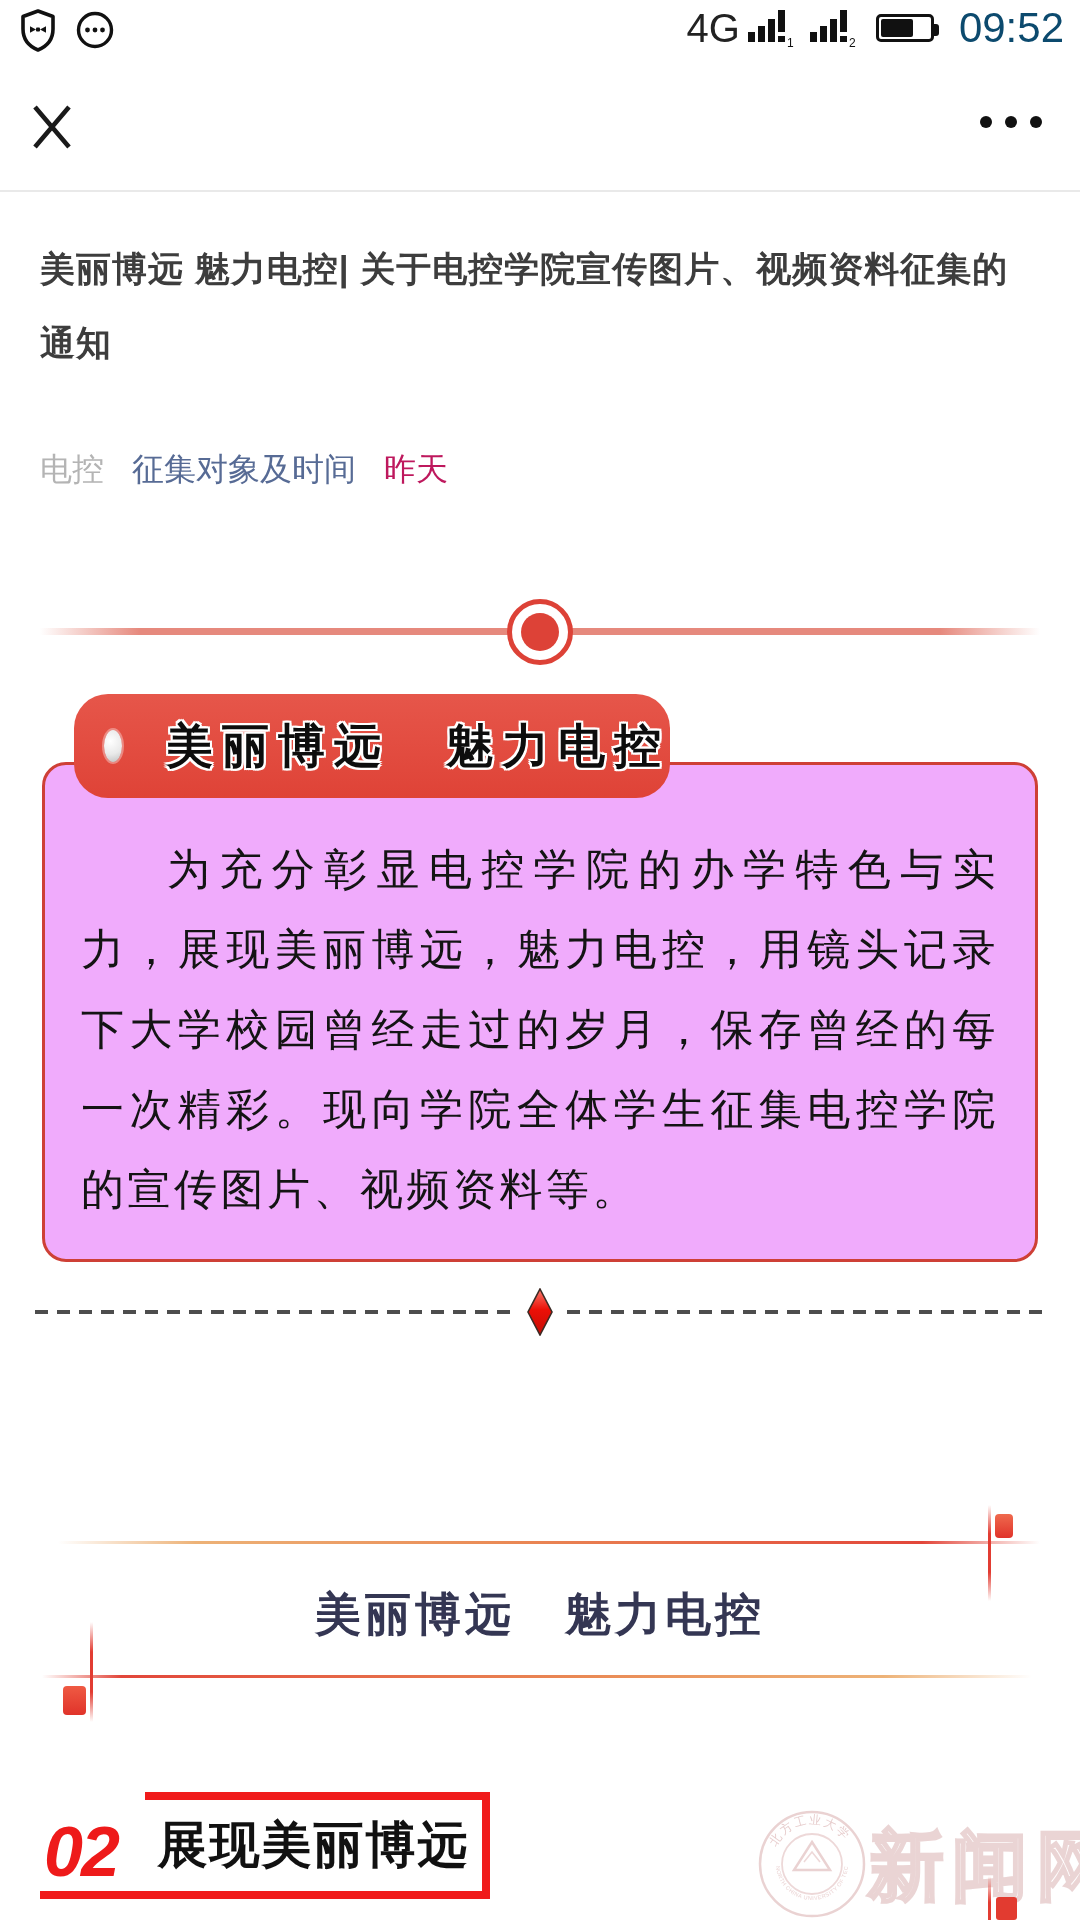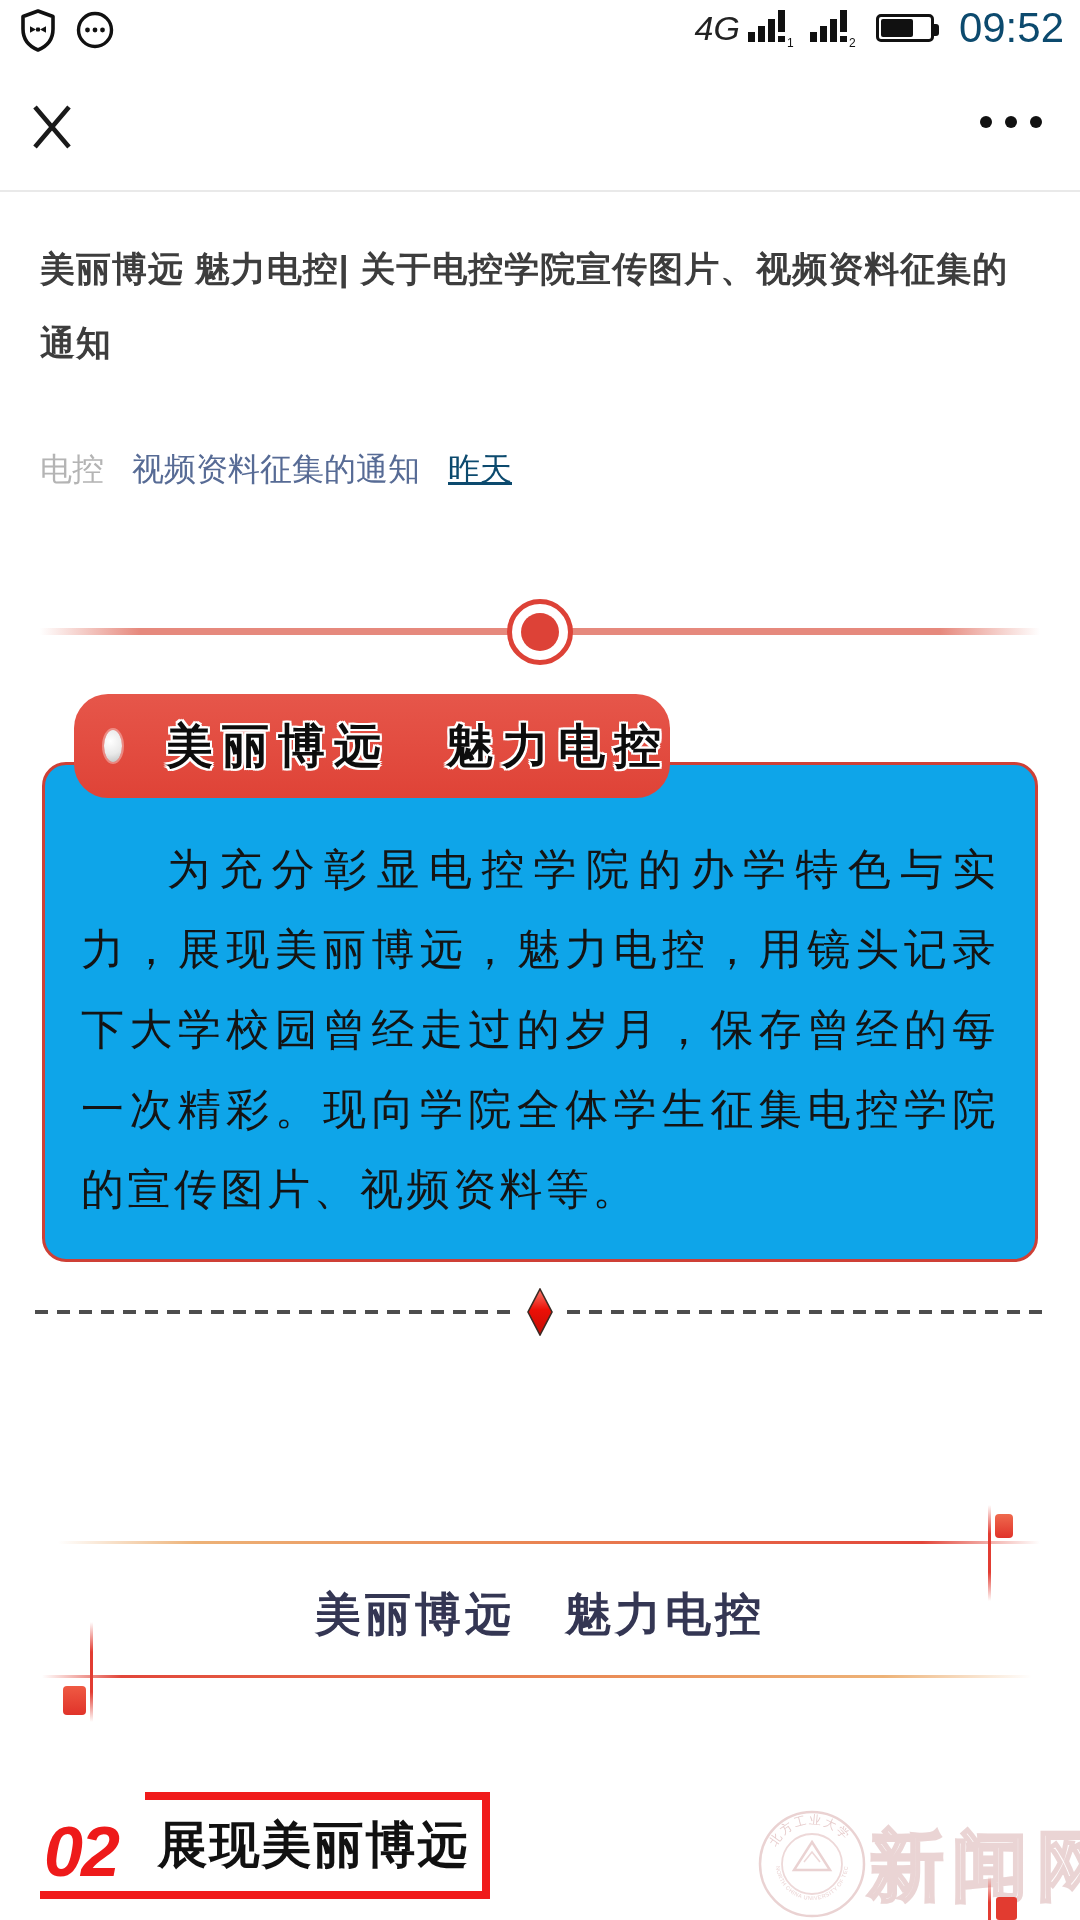--- a/index.html
+++ b/index.html
@@ -7,21 +7,21 @@
   body { font-family:"Liberation Sans", sans-serif; }
   .screen{
     position:relative; width:1080px; height:1920px; background:#fff;
     margin:0 auto; overflow:hidden; color:#111;
   }
 
   
   .status-bar{ position:absolute; top:0; left:0; width:1080px; height:58px; }
   .sb-left{ position:absolute; left:18px; top:8px; display:flex; align-items:center; gap:16px; }
   .sb-right{ position:absolute; right:16px; top:4px; display:flex; align-items:center; gap:10px; }
-  .net-label{ font-size:34px; color:#222; letter-spacing:0; margin-right:-4px;font-style:italic; }
+  .net-label{ font-size:40px; color:#222; letter-spacing:0; margin-right:-4px; }
   .sig{ display:flex; align-items:flex-end; height:40px; }
   .battery{ position:relative; width:58px; height:28px; border:3px solid #111; border-radius:5px; margin-left:6px; }
   .battery .level{ position:absolute; left:2px; top:2px; bottom:2px; width:62%; background:#111; border-radius:2px; }
   .battery .tip{ position:absolute; right:-8px; top:7px; width:5px; height:12px; background:#111; border-radius:0 3px 3px 0; }
   .clock{ font-size:42px; color:#0c4a6e; margin-left:15px; }
 
   
   .nav-bar{ position:absolute; top:58px; left:0; width:1080px; height:132px; background:#fff; }
   .nav-divider{ position:absolute; top:190px; left:0; width:1080px; height:2px; background:#e9e9e9; }
   .close-btn{ position:absolute; left:28px; top:44px; width:48px; height:48px; cursor:pointer; }
@@ -29,37 +29,37 @@
   .more-btn i{ width:12px; height:12px; border-radius:50%; background:#111; }
 
   
   .article-title{
     position:absolute; left:40px; top:232px; width:1000px;
     font-size:35px; line-height:74px; font-weight:600; color:#3d3d3d; letter-spacing:1px;
   }
   .byline{ position:absolute; left:40px; top:448px; display:flex; gap:28px; align-items:baseline; font-size:32px; }
   .byline .tag{ color:#b4b4b4; }
   .byline .account{ color:#576b95; cursor:pointer; }
-  .byline .date{ color:#0c4a6e;text-decoration:underline; }
+  .byline .date{ color:#be185d; }
 
   
   .orn-divider-line{
     position:absolute; left:40px; top:628px; width:1000px; height:7px;
     background:linear-gradient(90deg, rgba(231,137,126,0) 0%, #e6897d 10%, #e6897d 90%, rgba(231,137,126,0) 100%);
   }
   .orn-circle{
     position:absolute; left:507px; top:599px; width:66px; height:66px; border-radius:50%;
     background:#fff; border:5px solid #dd4237; display:flex; align-items:center; justify-content:center;
   }
   .orn-circle i{ width:38px; height:38px; border-radius:50%; background:#dd4237; }
 
   
   .intro-box{
     position:absolute; left:42px; top:762px; width:996px; height:500px;
-    border:3px solid #ce4036; border-radius:24px; background:#0ea5e9;
+    border:3px solid #ce4036; border-radius:24px; background:#f0abfc;
     padding:64px 36px 0 36px; z-index:1;
   }
   .intro-text{
     font-size:43px; line-height:80px; letter-spacing:3.5px; color:#141414;
     text-align:justify; text-indent:2em;
   }
   .badge{
     position:absolute; left:74px; top:694px; width:596px; height:104px;
     background:linear-gradient(180deg,#e6564a 0%, #df4337 100%);
     border-radius:34px; z-index:2; display:flex; align-items:center; padding-left:30px;
@@ -197,21 +197,21 @@
       <i></i>
       <i></i>
       <i></i>
     </span>
   </div>
   <div class="nav-divider"></div>
 
   <h1 class="article-title">美丽博远 魅力电控| 关于电控学院宣传图片、视频资料征集的通知</h1>
   <div class="byline">
     <span class="tag">电控</span>
-    <span class="account">视频资料征集的通知</span>
+    <span class="account">征集对象及时间</span>
     <span class="date">昨天</span>
   </div>
 
   <div class="orn-divider-line"></div>
   <div class="orn-circle">
       <i></i>
     </div>
 
   <div class="intro-box">
     <p class="intro-text">为充分彰显电控学院的办学特色与实力，展现美丽博远，魅力电控，用镜头记录下大学校园曾经走过的岁月，保存曾经的每一次精彩。现向学院全体学生征集电控学院的宣传图片、视频资料等。</p>

